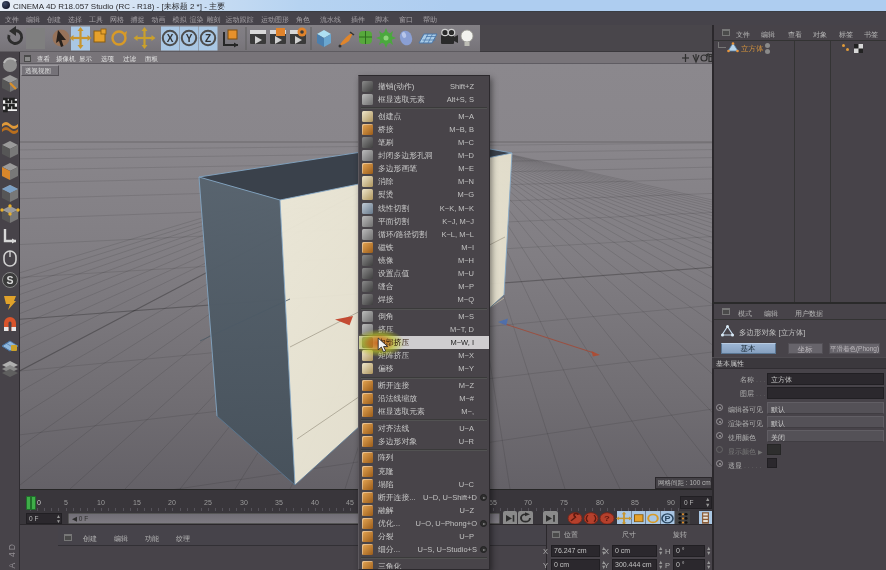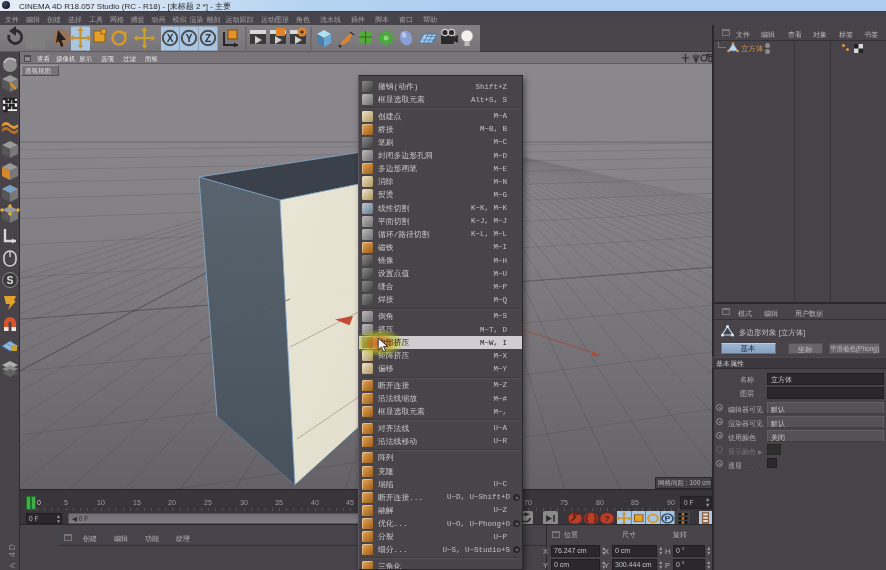--- a/index.html
+++ b/index.html
@@ -4,21 +4,21 @@
 html,body{margin:0;padding:0;width:886px;height:570px;overflow:hidden;background:#474349;
  font-family:"Liberation Sans",sans-serif;-webkit-font-smoothing:antialiased;}
 *{box-sizing:border-box;}
 .abs{position:absolute;}
 .txt{position:absolute;white-space:nowrap;}
 </style></head><body>
 <div class="abs" style="left:0;top:0;width:886px;height:570px;">
 
 <div class="abs" style="left:0;top:0;width:886px;height:11px;background:linear-gradient(to right,#e7edf6 0px,#d8e5f4 120px,#b6d3f1 300px,#aecdf0 450px,#aecdf0 100%);"></div>
 <div class="abs" style="left:2px;top:1px;width:8px;height:8px;border-radius:50%;background:radial-gradient(circle at 35% 35%,#3e4a66,#14182c 75%);"></div>
-<div class="txt" style="left:19px;top:0.5px;font-size:8px;color:#2a2a2e;">CINEMA 4D R18.057 Studio (RC - R18) - [未标题 2 *] - 主要</div>
+<div class="txt" style="left:13px;top:0.5px;font-size:8px;color:#2a2a2e;">CINEMA 4D R18.057 Studio (RC - R18) - [未标题 2 *] - 主要</div>
 
 <div class="abs" style="left:0;top:11px;width:886px;height:14px;background:#46434a;border-top:1px solid #3a3d43;"></div>
 <div class="txt" style="left:5px;top:15px;font-size:7px;color:#a5a1a6;">文件</div>
 <div class="txt" style="left:26px;top:15px;font-size:7px;color:#a5a1a6;">编辑</div>
 <div class="txt" style="left:47px;top:15px;font-size:7px;color:#a5a1a6;">创建</div>
 <div class="txt" style="left:68px;top:15px;font-size:7px;color:#a5a1a6;">选择</div>
 <div class="txt" style="left:89px;top:15px;font-size:7px;color:#a5a1a6;">工具</div>
 <div class="txt" style="left:110px;top:15px;font-size:7px;color:#a5a1a6;">网格</div>
 <div class="txt" style="left:130.5px;top:15px;font-size:7px;color:#a5a1a6;">捕捉</div>
 <div class="txt" style="left:151.5px;top:15px;font-size:7px;color:#a5a1a6;">动画</div>
@@ -553,22 +553,22 @@
 <div class="abs" style="left:767px;top:430px;width:117px;height:12px;background:#545157;border:1px solid #615e64;border-bottom-color:#403d42;"></div>
 <div class="txt" style="left:771px;top:432.5px;font-size:7px;color:#c8c8c8;">关闭</div>
 <div class="abs" style="left:716px;top:446px;width:7px;height:7px;border-radius:50%;border:1px solid #666;"></div>
 <div class="txt" style="left:728px;top:446.5px;font-size:7px;color:#757575;">显示颜色 <span style="font-size:6px">▶</span></div>
 <div class="abs" style="left:767px;top:444px;width:14px;height:11px;background:#2e2e2e;border:1px solid #262626;"></div>
 <div class="abs" style="left:716px;top:460px;width:7px;height:7px;border-radius:50%;border:1px solid #99959a;background:#474349;"></div>
     <div class="abs" style="left:718.5px;top:462.5px;width:2px;height:2px;border-radius:50%;background:#999;"></div>
 <div class="txt" style="left:728px;top:460.5px;font-size:7px;color:#b0b0b0;">透显 <span style="color:#666">. . . . .</span></div>
 <div class="abs" style="left:767px;top:458px;width:10px;height:10px;background:#2b282d;border:1px solid #211f23;"></div>
 <style>
-#cmenu{position:absolute;left:358px;top:75px;width:165px;height:495px;background:#484449;
-border:1px solid #2c292d;border-left:1px solid #5c585d;box-shadow:2px 3px 6px rgba(0,0,0,0.45);padding-top:4px;overflow:hidden;font-family:Liberation Mono, monospace;}
+#cmenu{position:absolute;left:358px;top:75px;width:132px;height:495px;background:#484449;
+border:1px solid #2c292d;border-left:1px solid #5c585d;box-shadow:2px 3px 6px rgba(0,0,0,0.45);padding-top:4px;overflow:hidden;}
 .mrow{position:relative;height:13.14px;display:flex;align-items:center;}
 .mi{display:inline-block;width:11px;height:11px;margin-left:3px;margin-right:5px;border-radius:1.5px;flex:0 0 auto;}
 .mlab{font-size:7.8px;color:#c8c8c8;flex:1 1 auto;overflow:hidden;}
 .msc{font-size:7.5px;color:#c2c2c2;margin-right:15px;}
 .msep{height:3.4px;margin:0 2px;background:linear-gradient(to bottom,transparent 1px,#3a3a3a 1px,#3a3a3a 2px,#525252 2px,#525252 3px,transparent 3px);}
 .mdot{width:7px;height:7px;border-radius:50%;background:#2e2e2e;border:1px solid #222;margin-right:2px;flex:0 0 auto;position:relative;}
 .mdot:after{content:"";position:absolute;left:2px;top:1.8px;border-left:3px solid #888;border-top:1.7px solid transparent;border-bottom:1.7px solid transparent;}
 </style>
 <div id="cmenu">
 <div class="mrow" style="">
@@ -701,21 +701,21 @@
 <span class="msc" style="">M~,</span>
 </div>
 <div class="msep"></div>
 <div class="mrow" style="">
 <span class="mi" style="background:linear-gradient(135deg,#e8a855,#9a5c1a);box-shadow:inset 1px 1px 0 rgba(255,255,255,0.35);"></span>
 <span class="mlab" style="">对齐法线</span>
 <span class="msc" style="">U~A</span>
 </div>
 <div class="mrow" style="">
 <span class="mi" style="background:linear-gradient(135deg,#e8a855,#9a5c1a);box-shadow:inset 1px 1px 0 rgba(255,255,255,0.35);"></span>
-<span class="mlab" style="">沿法线移动</span>
+<span class="mlab" style="">多边形对象</span>
 <span class="msc" style="">U~R</span>
 </div>
 <div class="msep"></div>
 <div class="mrow" style="">
 <span class="mi" style="background:linear-gradient(135deg,#e8a855,#9a5c1a);box-shadow:inset 1px 1px 0 rgba(255,255,255,0.35);"></span>
 <span class="mlab" style="">阵列</span>
 </div>
 <div class="mrow" style="">
 <span class="mi" style="background:linear-gradient(135deg,#e8a855,#9a5c1a);box-shadow:inset 1px 1px 0 rgba(255,255,255,0.35);"></span>
 <span class="mlab" style="">克隆</span>

